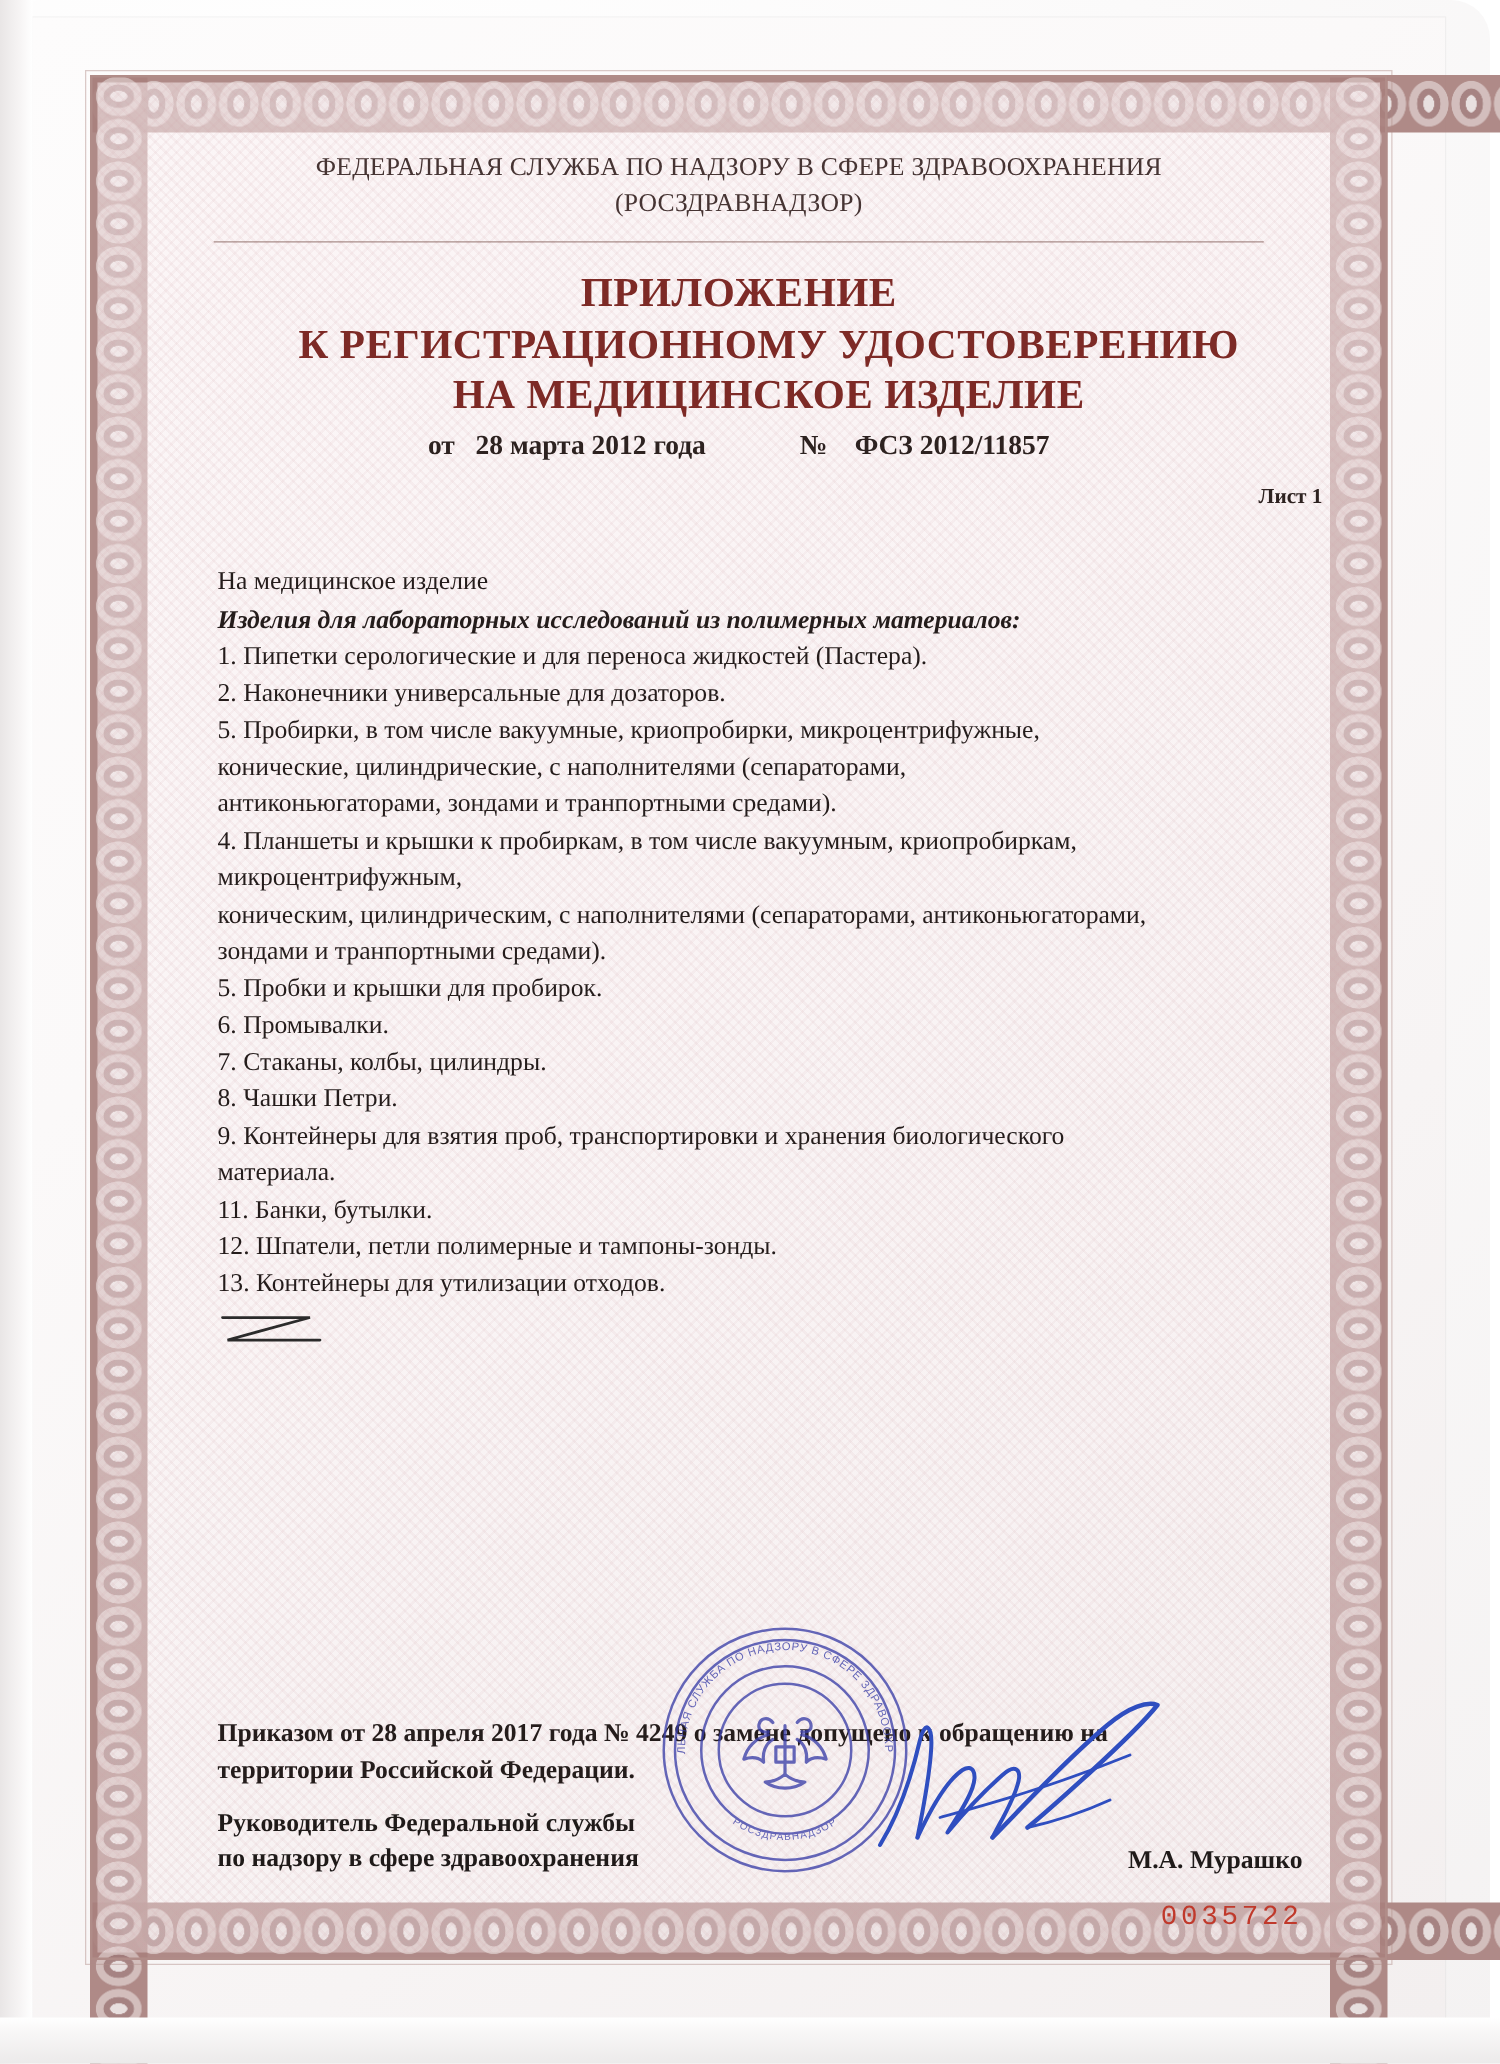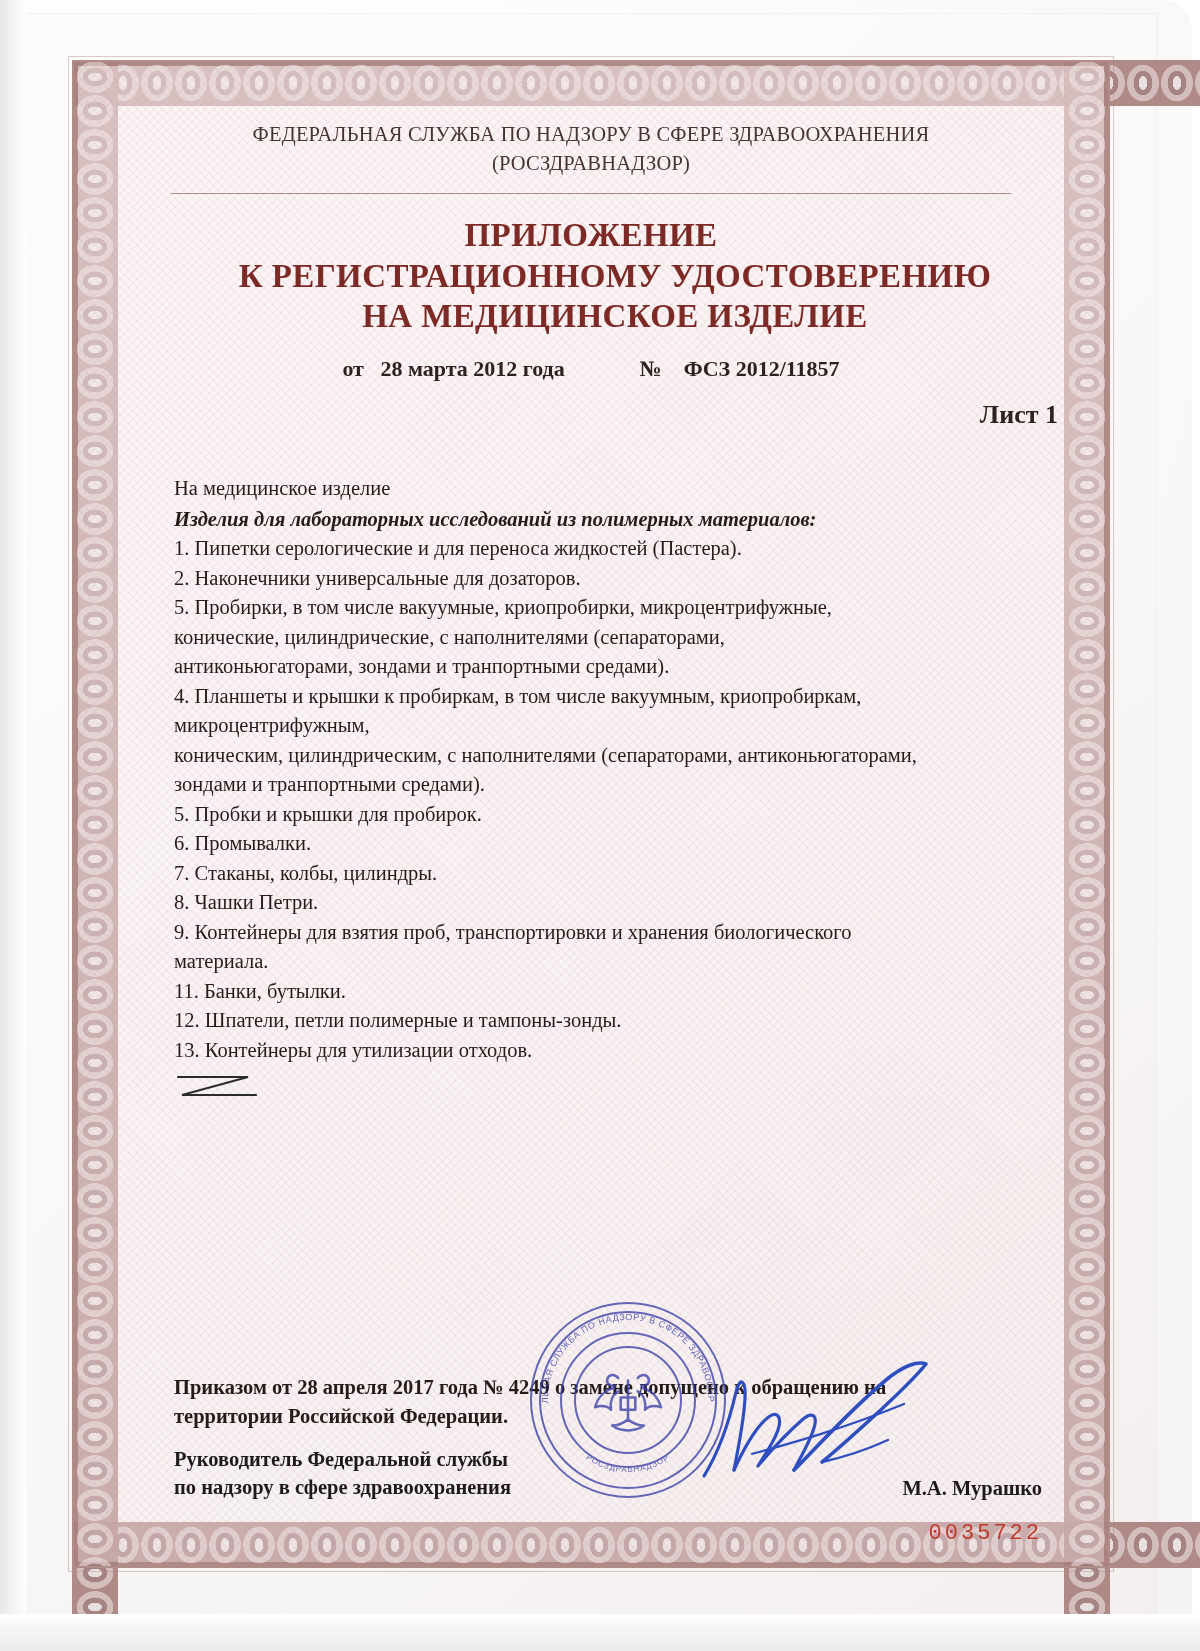--- a/index.html
+++ b/index.html
@@ -123,34 +123,34 @@
     margin-top: 21px;
     color: #7d2a26;
     font-weight: bold;
     font-size: 33px;
     line-height: 1.22;
     letter-spacing: 0.4px;
   }
   .title .l2 { font-size: 33px; padding-left: 48px; }
 
   .docline {
-    margin-top: 20px;
+    margin-top: 7px;
     text-align: center;
     font-size: 22px;
     font-weight: bold;
     color: #2d2220;
   }
   .docline .gap { display: inline-block; width: 64px; }
   .docline .num-label { font-weight: bold; }
 
   .sheet {
     margin-top: 18px;
     text-align: right;
     padding-right: 46px;
-    font-size: 26px;
+    font-size: 17px;
     font-weight: bold;
     color: #2d2220;
   }
 
   .body {
     margin-top: 44px;
     padding: 0 62px 0 96px;
     font-size: 20.5px;
     line-height: 1.44;
     color: #241c1b;

